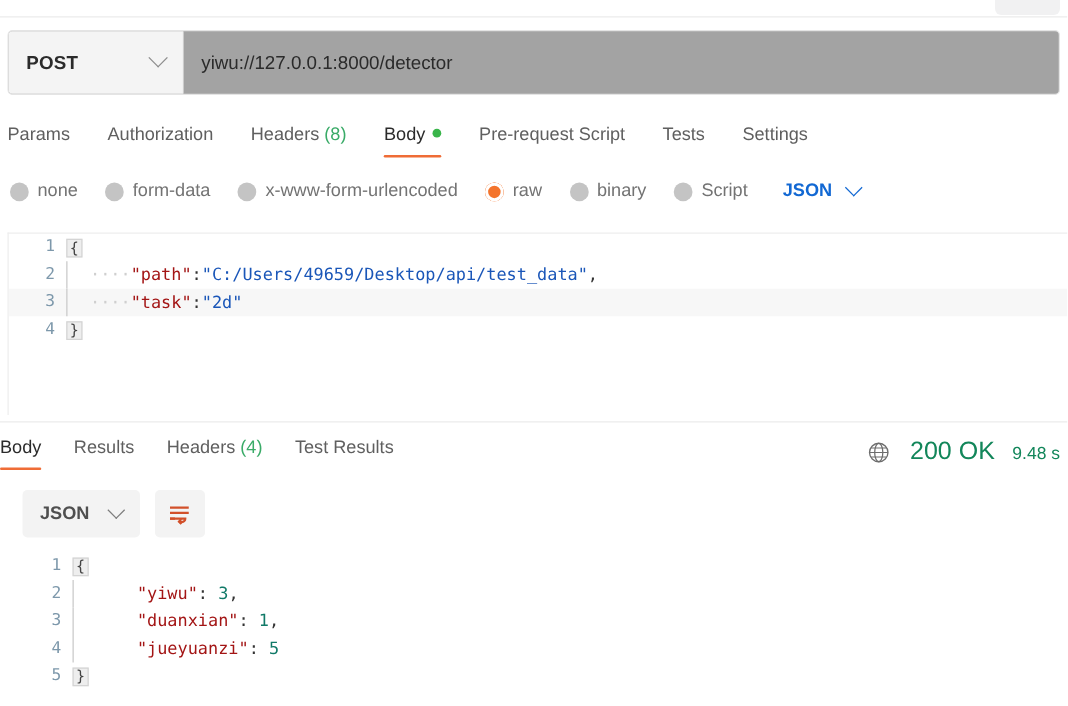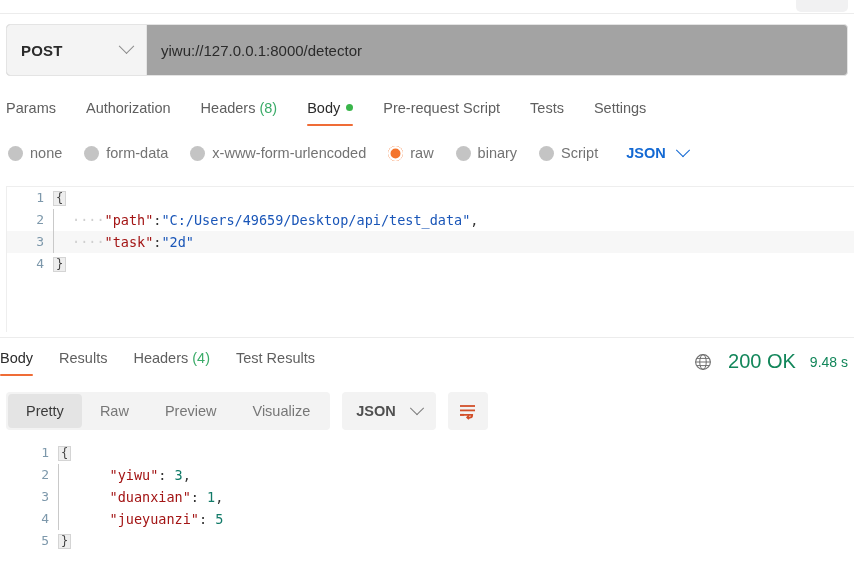--- a/index.html
+++ b/index.html
@@ -308,26 +308,20 @@
     <ellipse cx="10" cy="10" rx="3.6" ry="8.2" fill="none" stroke="#6d6d6d" stroke-width="1.1"></ellipse>
     <line x1="1.8" y1="10" x2="18.2" y2="10" stroke="#6d6d6d" stroke-width="1.1"></line>
     <line x1="3.2" y1="6" x2="16.8" y2="6" stroke="#6d6d6d" stroke-width="1.1"></line>
     <line x1="3.2" y1="14" x2="16.8" y2="14" stroke="#6d6d6d" stroke-width="1.1"></line>
   </svg>
   <span class="status-txt">200 OK</span>
   <span class="time-txt">9.48 s</span>
 </div>
 
 <div class="res-toolbar">
-  <div class="seg" id="seg-group">
-      <div class="seg-item active">Pretty</div>
-      <div class="seg-item">Raw</div>
-      <div class="seg-item">Preview</div>
-      <div class="seg-item">Visualize</div>
-    </div>
   <div class="fmt-box">
     <span class="lbl">JSON</span>
     <span class="chev-gray"></span>
   </div>
   <div class="wrap-btn">
     <svg width="20" height="18" viewBox="0 0 20 18">
       <line x1="2" y1="4" x2="17" y2="4" stroke="#d2502a" stroke-width="1.8"></line>
       <line x1="2" y1="8.4" x2="17" y2="8.4" stroke="#d2502a" stroke-width="1.8"></line>
       <path d="M2 12.8 H14.2 a2.6 2.6 0 0 1 0 0.2 a2.6 2.6 0 0 1 -2.6 2.6 H9.6" fill="none" stroke="#d2502a" stroke-width="1.8"></path>
       <path d="M11 13.2 L9.2 15.4 L11.1 17.2" fill="none" stroke="#d2502a" stroke-width="1.8"></path>

